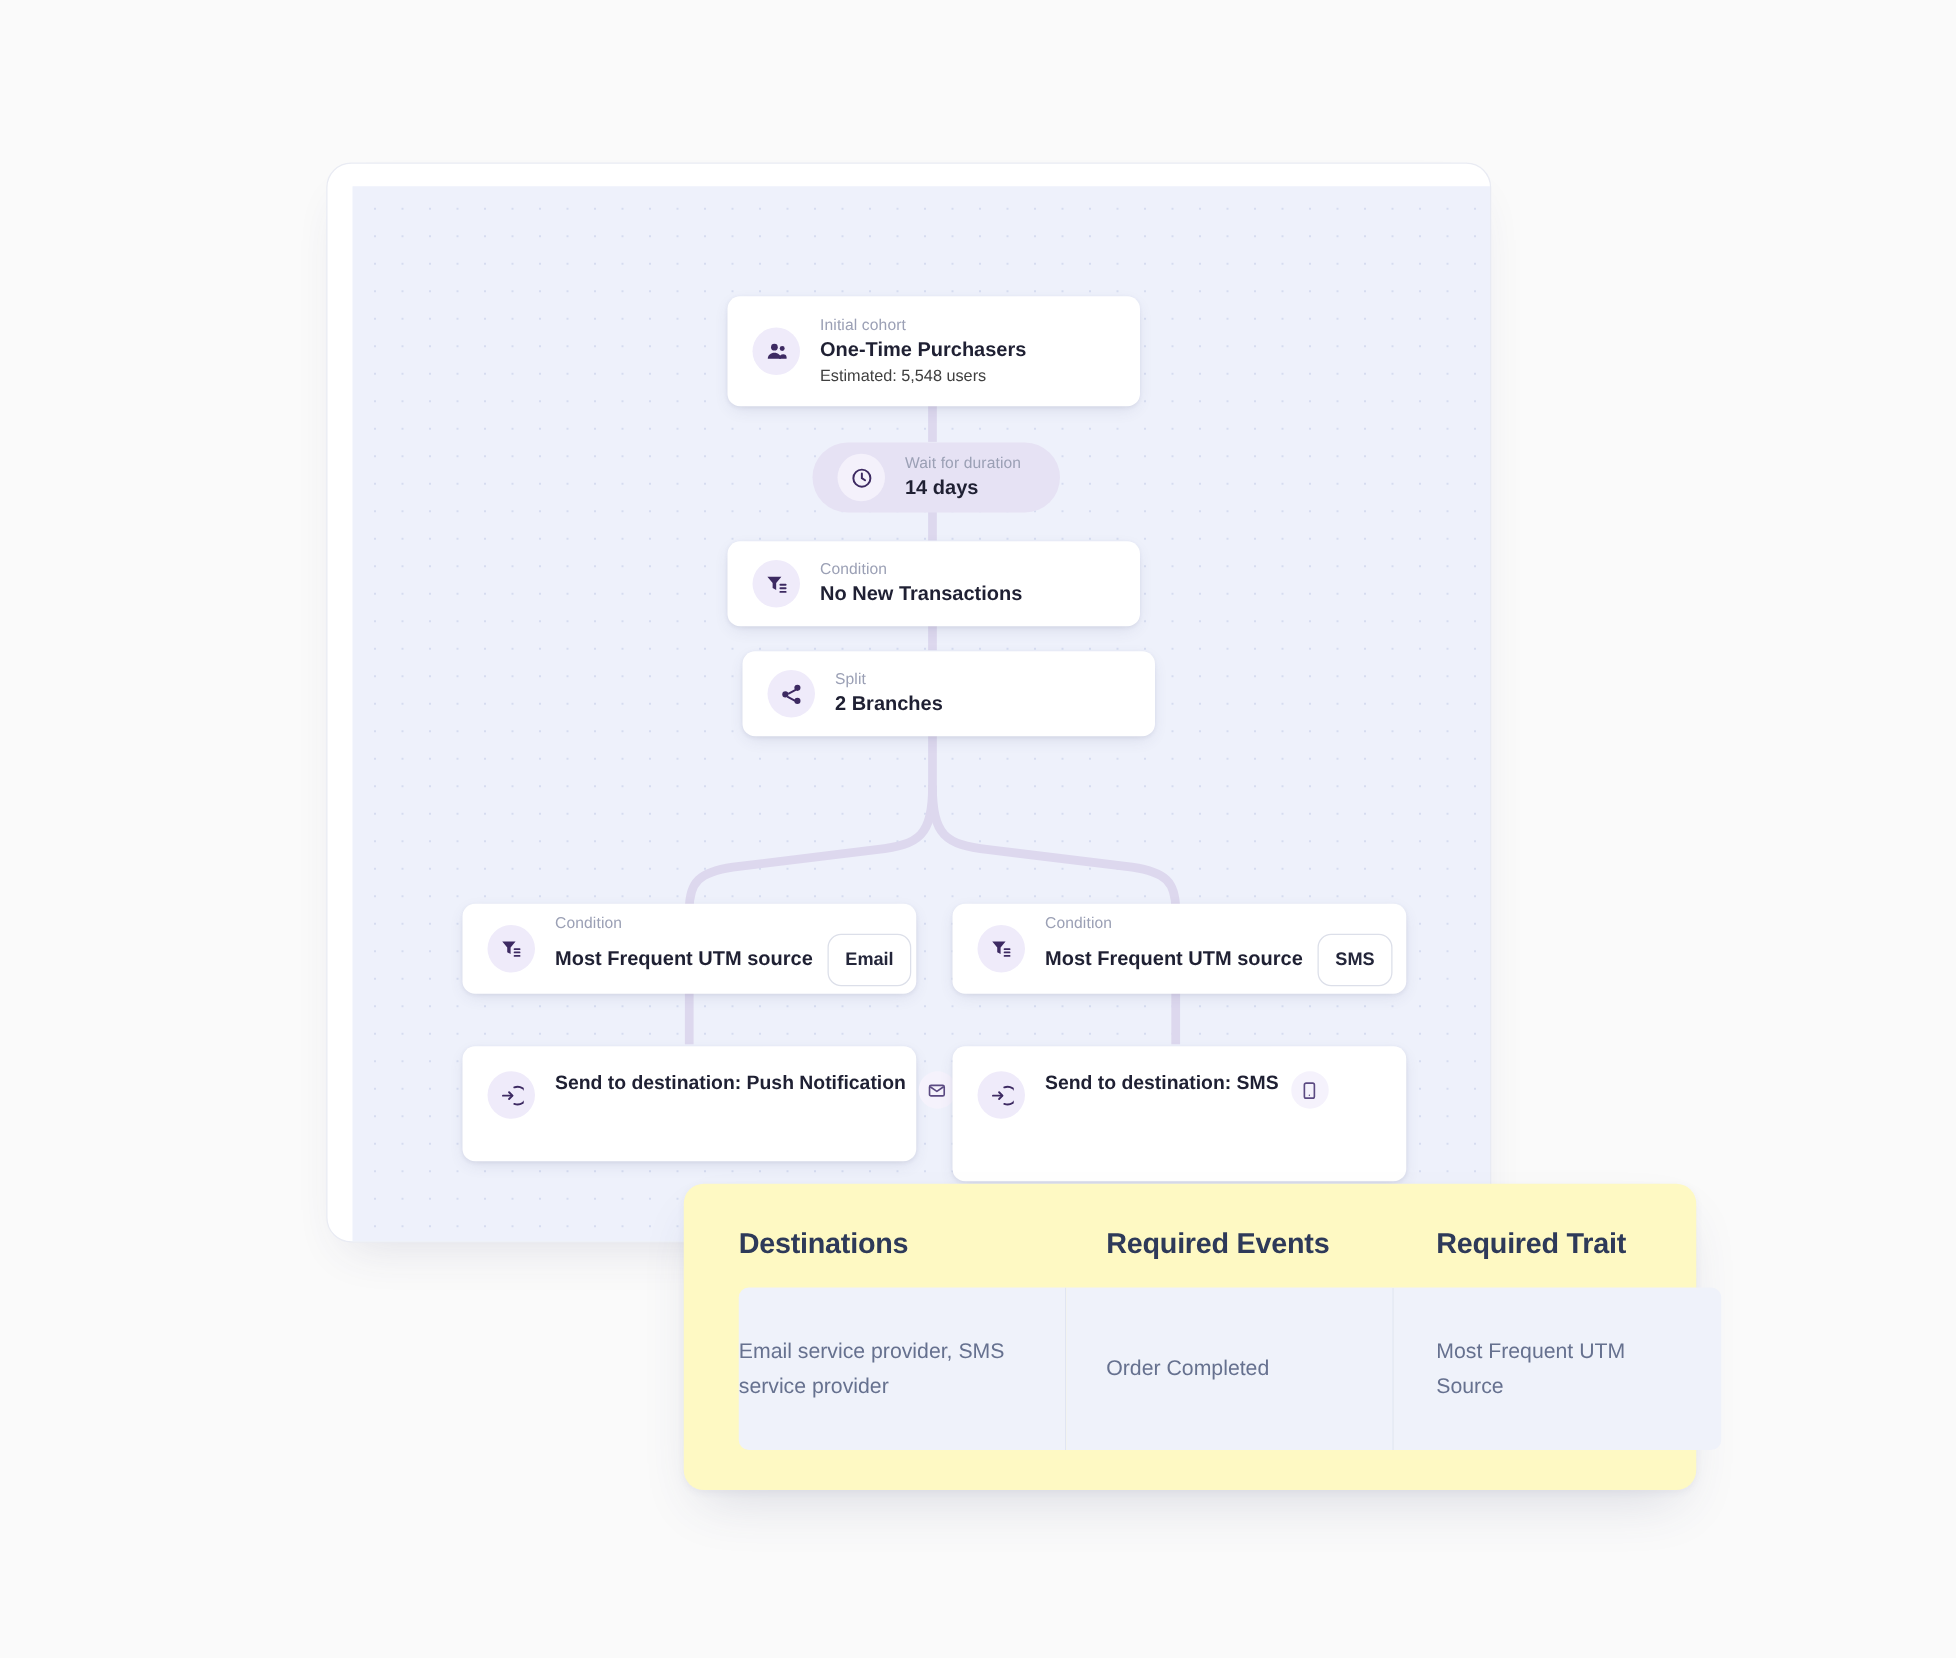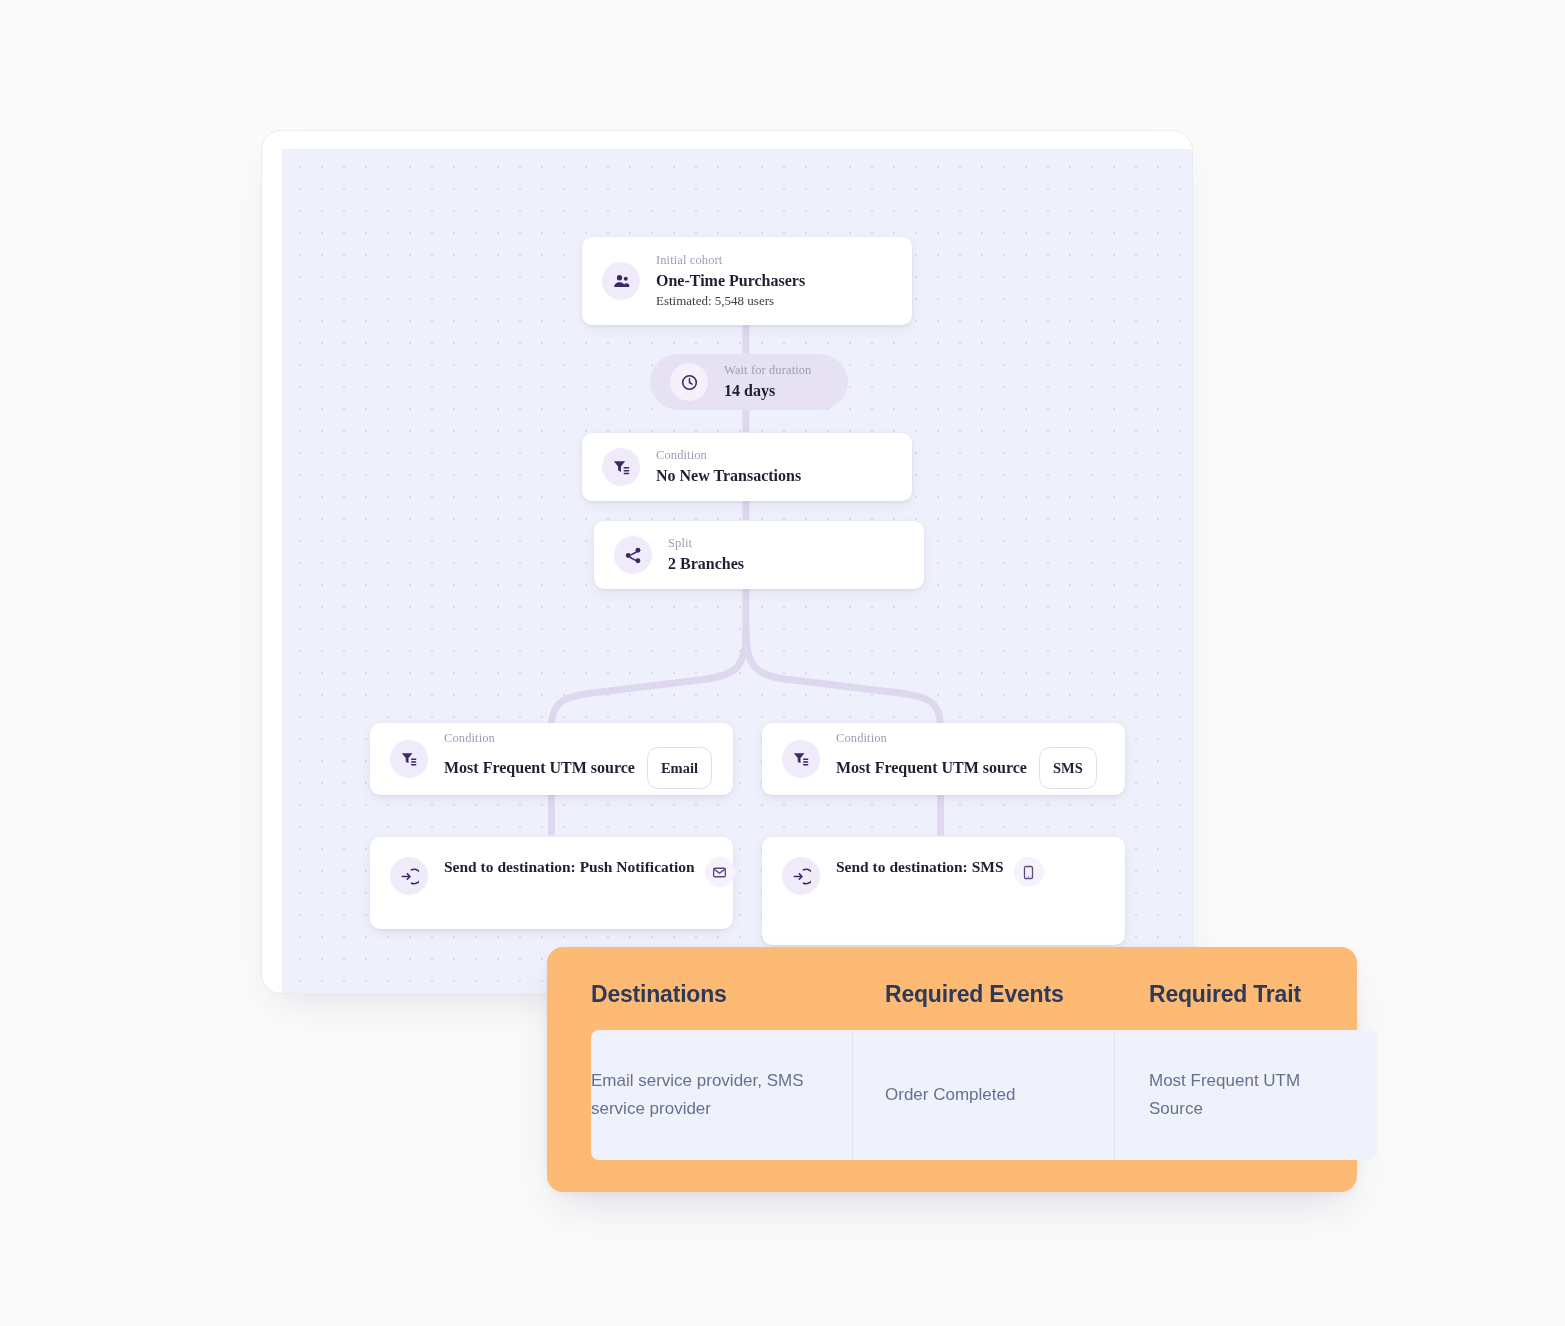--- a/index.html
+++ b/index.html
@@ -23,21 +23,20 @@
   #canvas-frame {
     position: absolute;
     left: 261px;
     top: 130px;
     width: 932px;
     height: 864px;
     background: #ffffff;
     border: 1px solid #e9ebf3;
     border-radius: 20px;
     box-shadow: 0 18px 40px -18px rgba(60,64,110,0.16);
-    font-family: Liberation Serif, serif;
   }
 
   #canvas-grid {
     position: absolute;
     left: 20px;
     top: 18px;
     right: 0px;
     bottom: 0px;
     background-color: #eef1fb;
     background-image: radial-gradient(#d6dcf0 1.15px, transparent 1.2px);
@@ -154,21 +153,21 @@
   #node-dest-left  { left: 88px;  top: 688px; width: 363px; height: 92px; }
   #node-dest-right { left: 480px; top: 688px; width: 363px; height: 108px; }
 
   
   #req-panel {
     position: absolute;
     left: 547px;
     top: 947px;
     width: 810px;
     height: 245px;
-    background: #fdba74;
+    background: #fef9c3;
     border-radius: 16px;
     box-shadow: 0 20px 44px -14px rgba(63,68,110,0.18), 0 2px 6px rgba(63,68,110,0.05);
     padding: 34px 44px 30px 44px;
   }
 
   #req-table { width: 100%; border-collapse: separate; border-spacing: 0; table-layout: fixed; }
 
   #req-table th {
     text-align: left;
     font-size: 23px;

